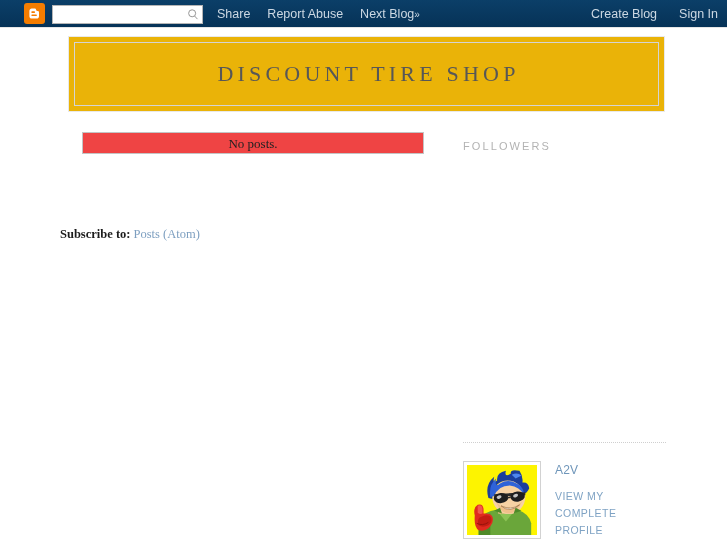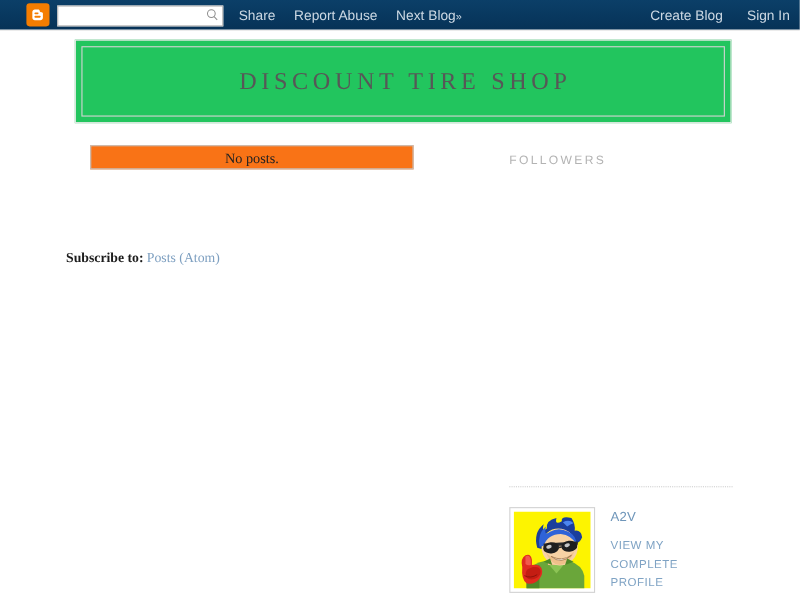--- a/index.html
+++ b/index.html
@@ -99,21 +99,21 @@
   }
 
   
   #header-wrapper {
     position: absolute;
     left: 68px;
     top: 8px;
     width: 597px;
     height: 76px;
     border: 1px solid #e9e9e9;
-    background: #22c55e;
+    background: #eab308;
     box-sizing: border-box;
   }
   #header-inner {
     position: absolute;
     left: 5px;
     top: 5px;
     right: 5px;
     bottom: 5px;
     border: 1px solid #d4d4d4;
     box-sizing: border-box;
@@ -133,24 +133,24 @@
   }
 
   
   #main-column {
     position: absolute;
     left: 82px;
     top: 104px;
     width: 338px;
   }
   #status-msg {
-    width: 294px;
+    width: 342px;
     height: 22px;
     border: 1px solid #c4c4c4;
-    background: #f97316;
+    background: #ef4444;
     box-sizing: border-box;
     text-align: center;
     font-size: 13px;
     color: #222222;
     line-height: 21px;
   }
   #blog-pager {
     margin-top: 19px;
     text-align: center;
   }

